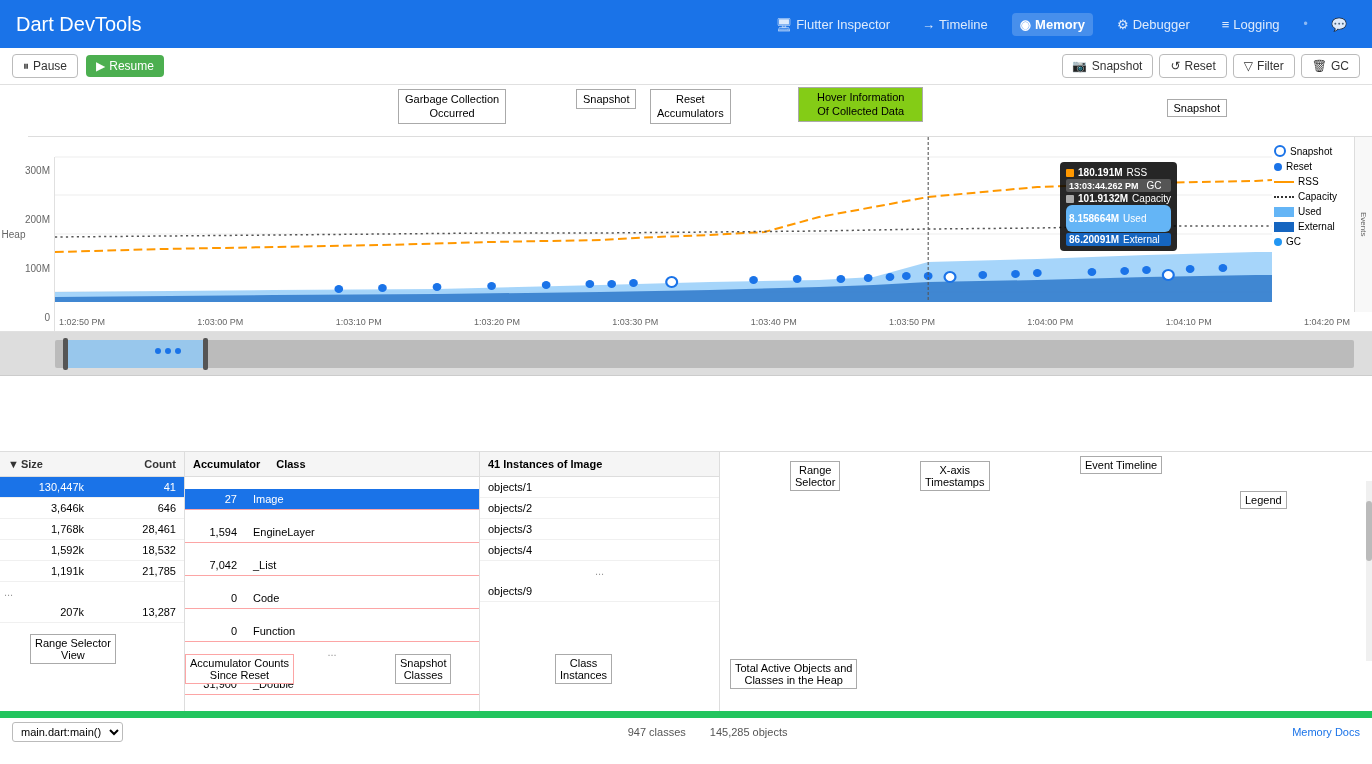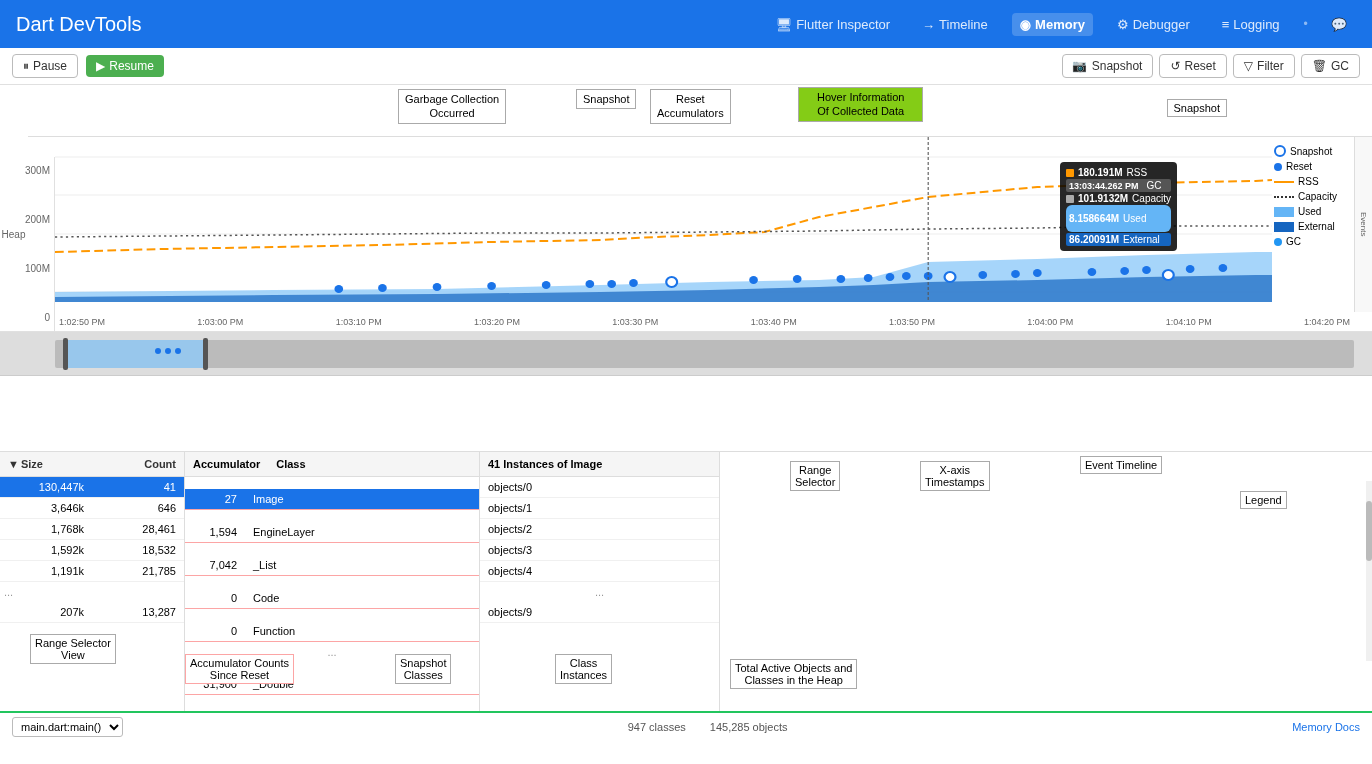--- a/index.html
+++ b/index.html
@@ -143,21 +143,21 @@
     .panel-instances-header {
       background: #f5f5f5; border-bottom: 1px solid #ddd; padding: 6px 8px;
       font-size: 11px; font-weight: 600;
     }
     .panel-instances-body { overflow-y: auto; flex: 1; }
     .instance-row { padding: 4px 8px; font-size: 11px; border-bottom: 1px solid #f0f0f0; cursor: pointer; }
 
     
     .statusbar {
       display: flex; align-items: center; justify-content: space-between;
-      padding: 4px 12px; background: white; border-top: 2px solid #22c55e;
+      padding: 4px 12px; background: white; border-top: 7px solid #22c55e;
       font-size: 11px; color: #555;
     }
     .statusbar-left { display: flex; align-items: center; gap: 4px; }
     .statusbar-center { display: flex; gap: 24px; }
     .statusbar-right { cursor: pointer; color: #1a73e8; }
   </style>
 </head>
 <body>
 
 <div class="topbar">
@@ -521,21 +521,20 @@
           </div>
         </div>
 
       </div>
 
       <div class="panel-instances">
         <div class="panel-instances-header">
           <span>41 Instances of Image</span>
         </div>
         <div class="panel-instances-body">
-          <div class="instance-row">objects/0</div>
           <div class="instance-row">objects/1</div>
           <div class="instance-row">objects/2</div>
           <div class="instance-row">objects/3</div>
           <div class="instance-row">objects/4</div>
           <div class="panel-ellipsis">...</div>
           <div class="instance-row">objects/9</div>
         </div>
 
         <div style="position: absolute; right: 0; top: 30px; width: 6px; height: 180px; background: #f0f0f0;">
           <div style="margin-top: 20px; width: 6px; height: 60px; background: #bbb; border-radius: 3px;"></div>

